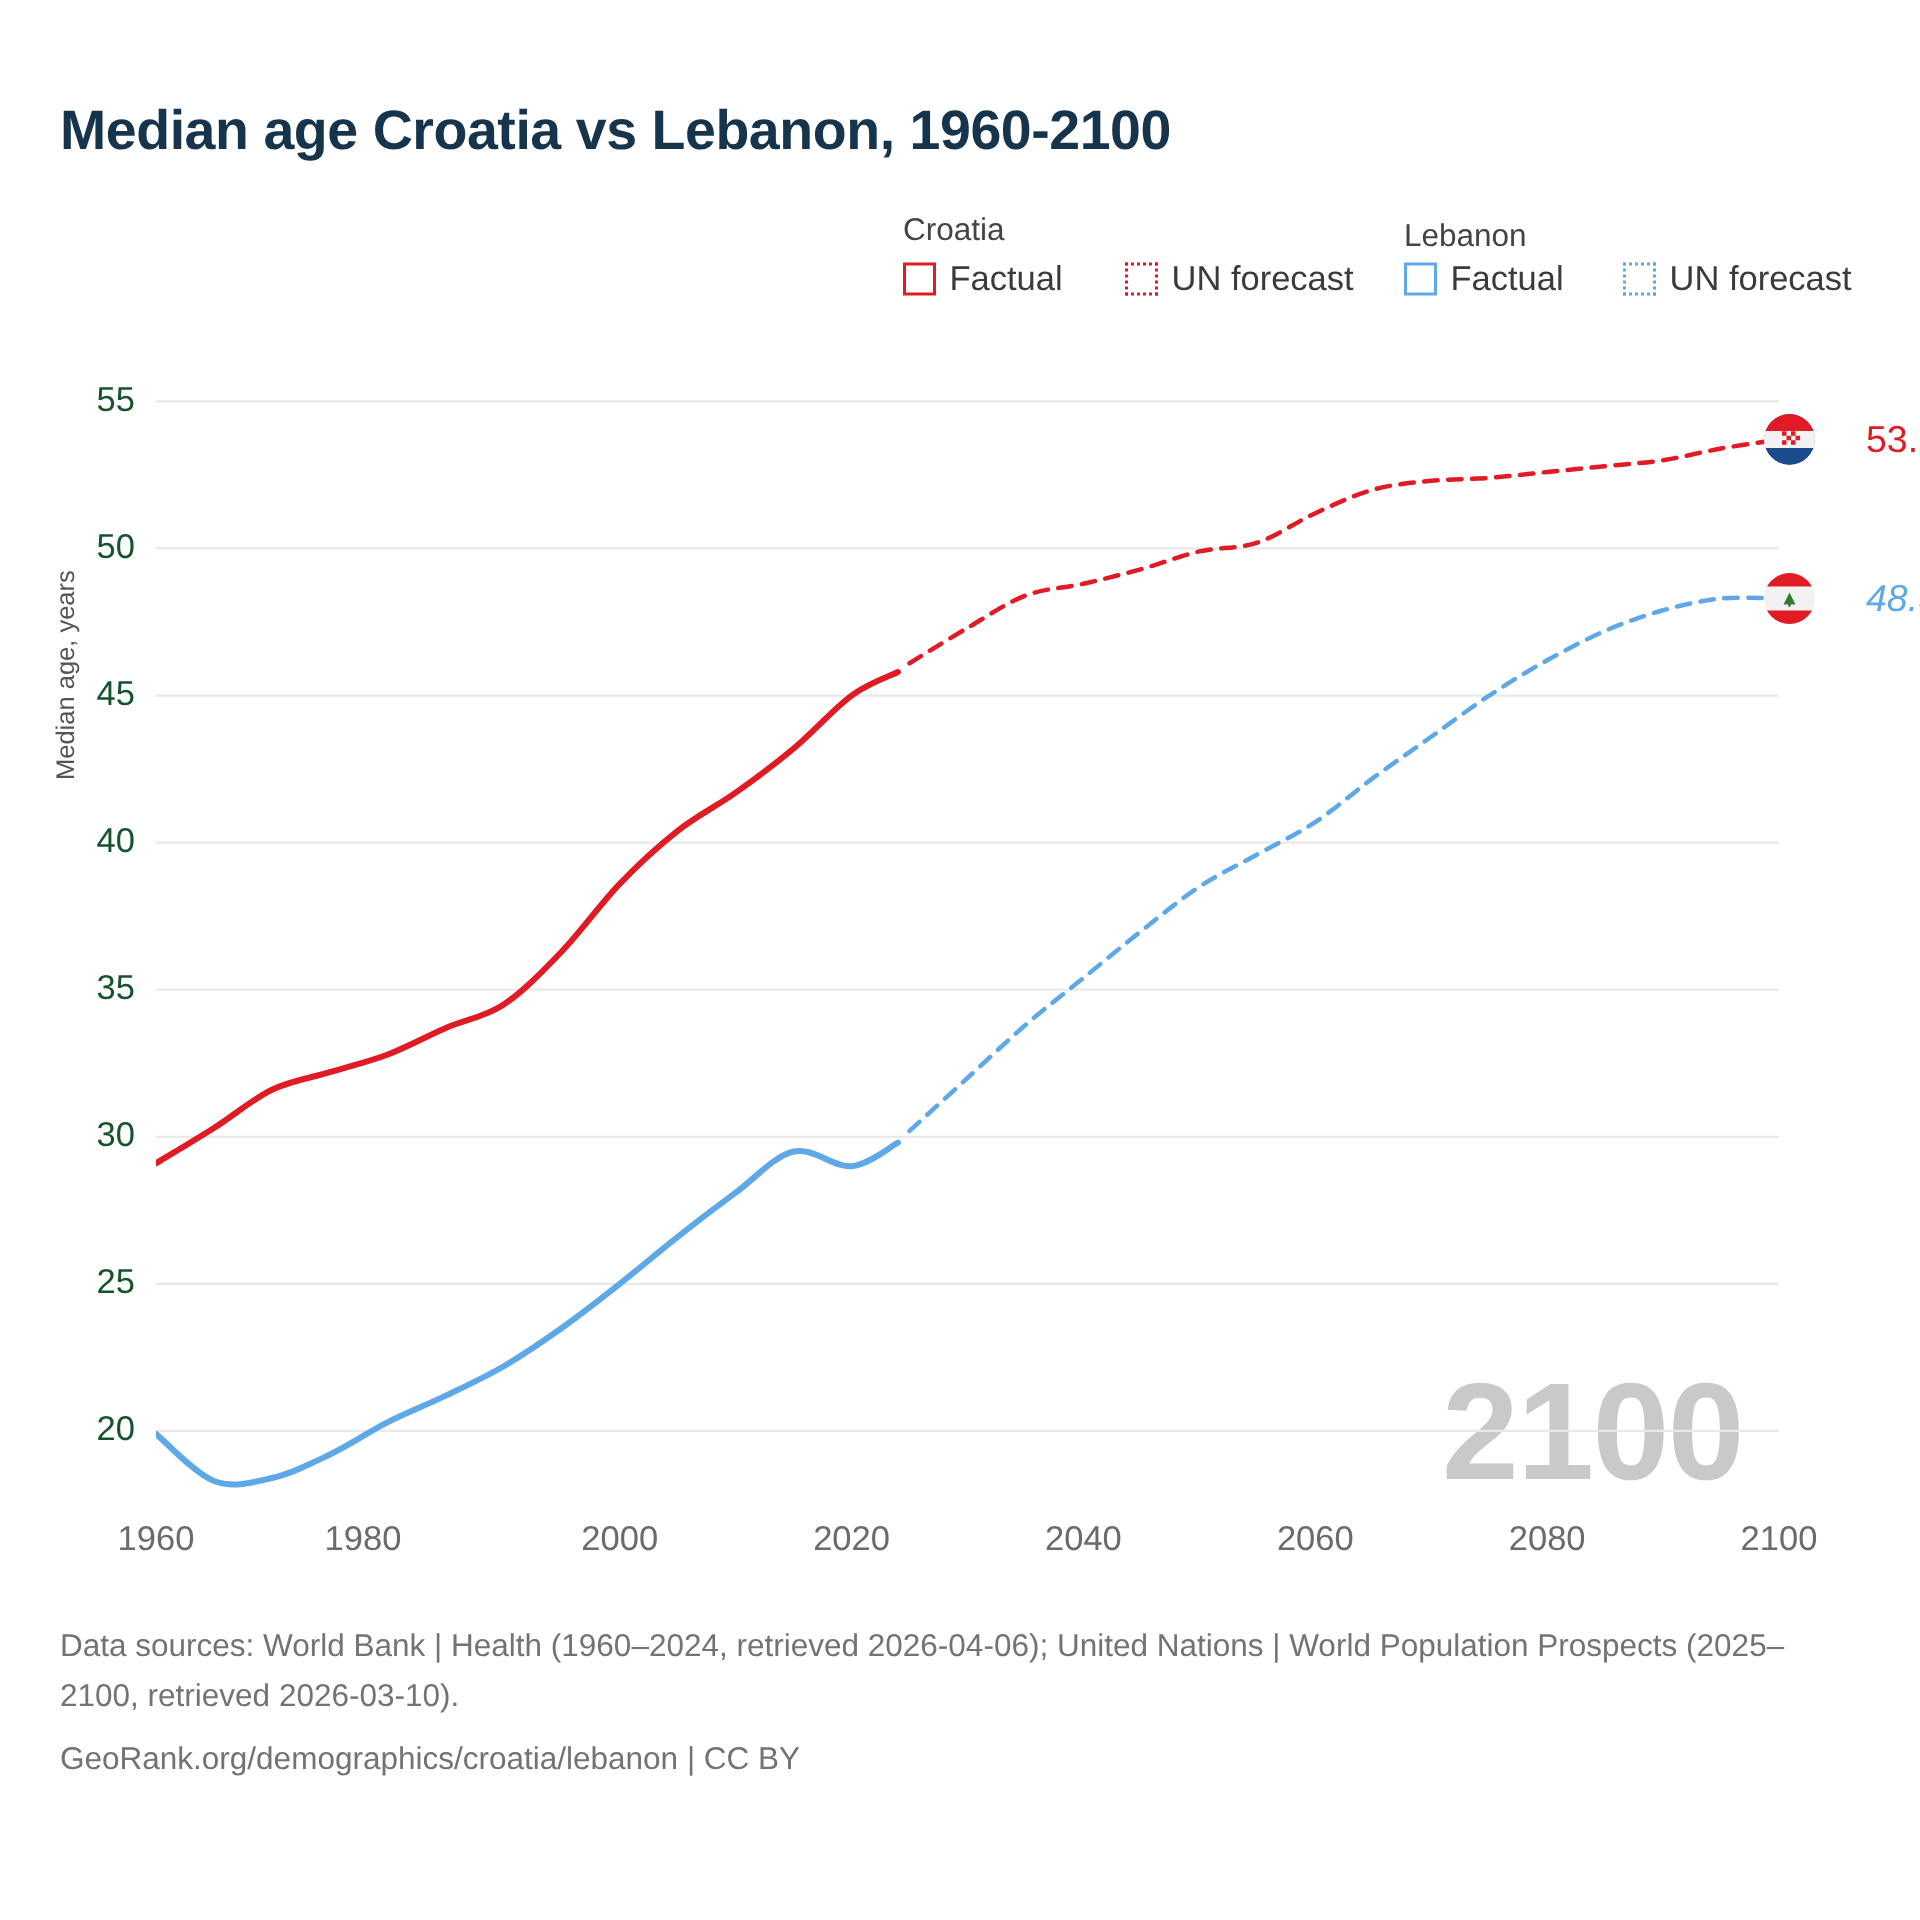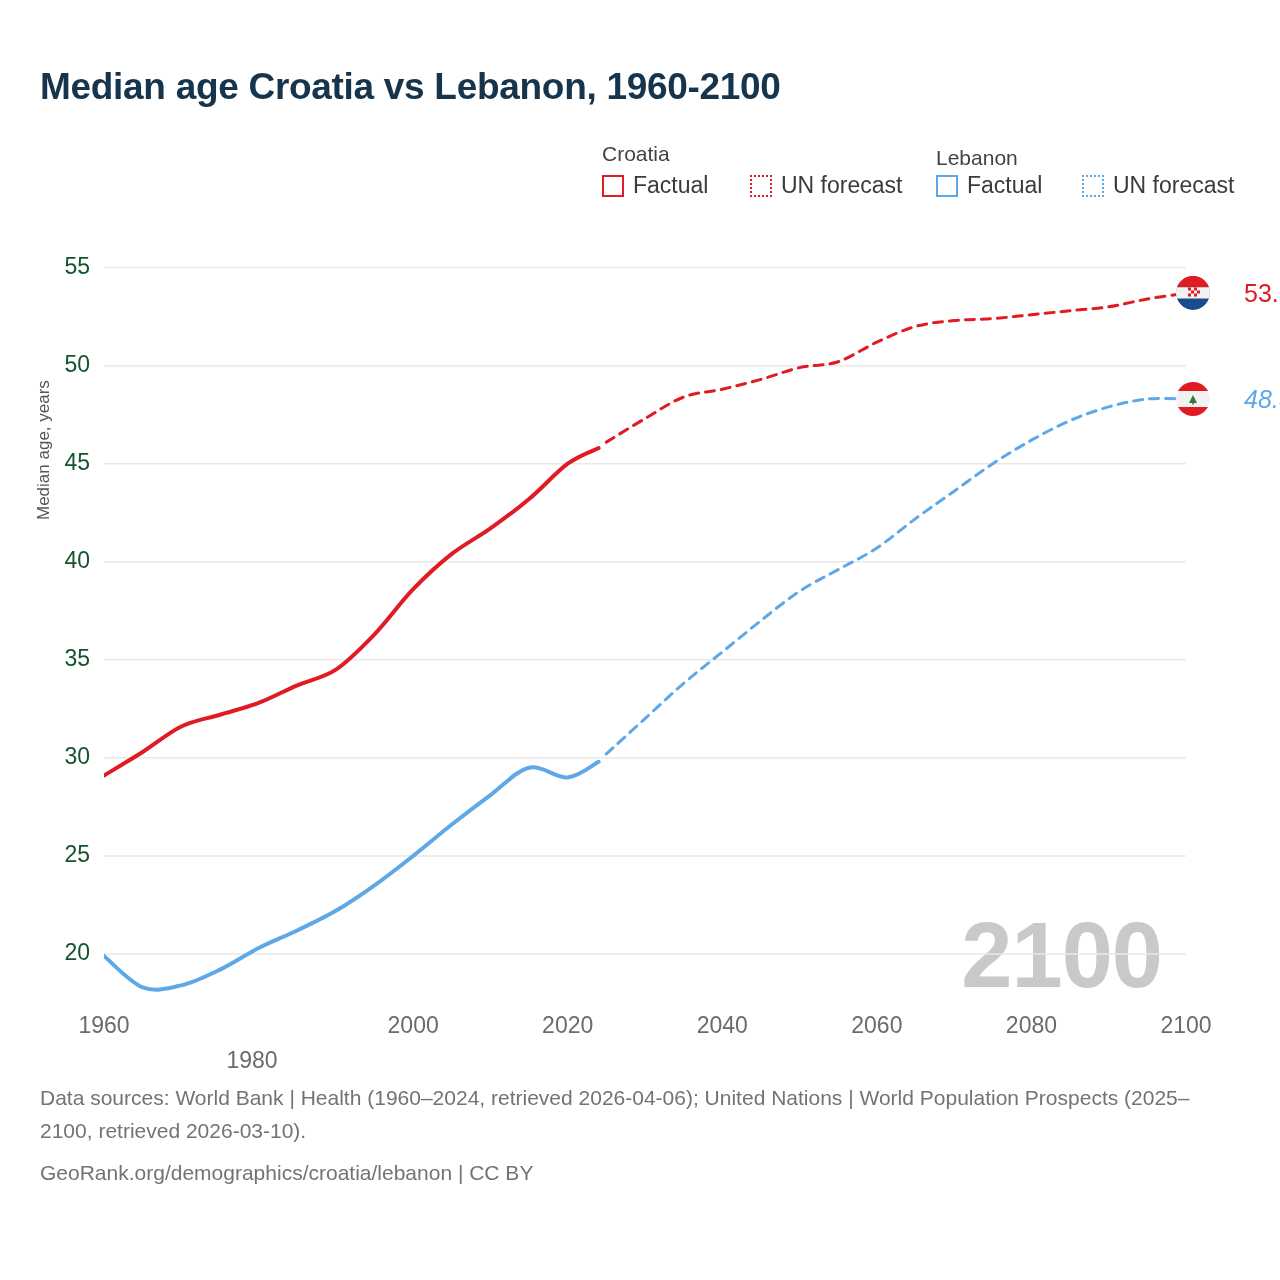--- a/index.html
+++ b/index.html
@@ -201,21 +201,21 @@
       <div class="ytick" style="top: 592.922px;">25</div>
       <div class="ytick" style="top: 494.87px;">30</div>
       <div class="ytick" style="top: 396.818px;">35</div>
       <div class="ytick" style="top: 298.766px;">40</div>
       <div class="ytick" style="top: 200.714px; text-align: center;">45</div>
       <div class="ytick" style="top: 102.662px;">50</div>
       <div class="ytick" style="top: 4.61039px;">55</div>
     </div>
   <div class="xticks" id="xticks">
       <div class="xtick" style="left: 0px;">1960</div>
-      <div class="xtick" style="left: 148px; margin-top: 35px;">1980</div>
+      <div class="xtick" style="left: 138px;">1980</div>
       <div class="xtick" style="left: 309.143px;">2000</div>
       <div class="xtick" style="left: 463.714px;">2020</div>
       <div class="xtick" style="left: 618.286px;">2040</div>
       <div class="xtick" style="left: 772.857px;">2060</div>
       <div class="xtick" style="left: 927.429px;">2080</div>
       <div class="xtick" style="left: 1082px;">2100</div>
     </div>
 
   <div class="watermark">2100</div>
 

